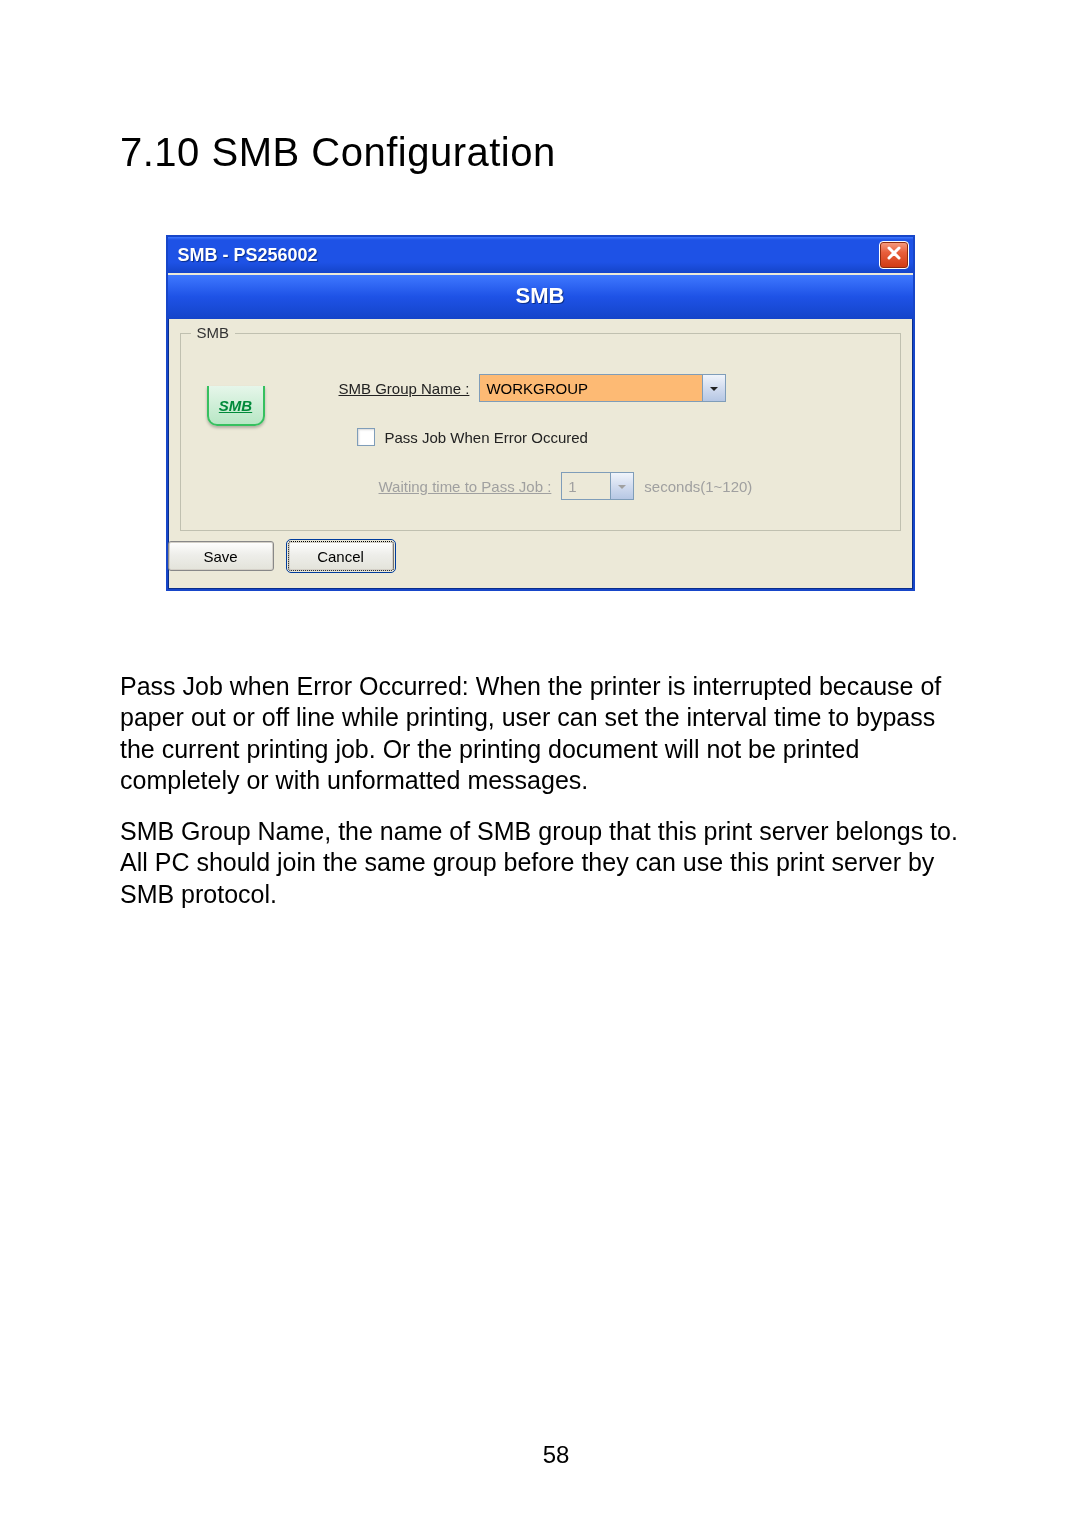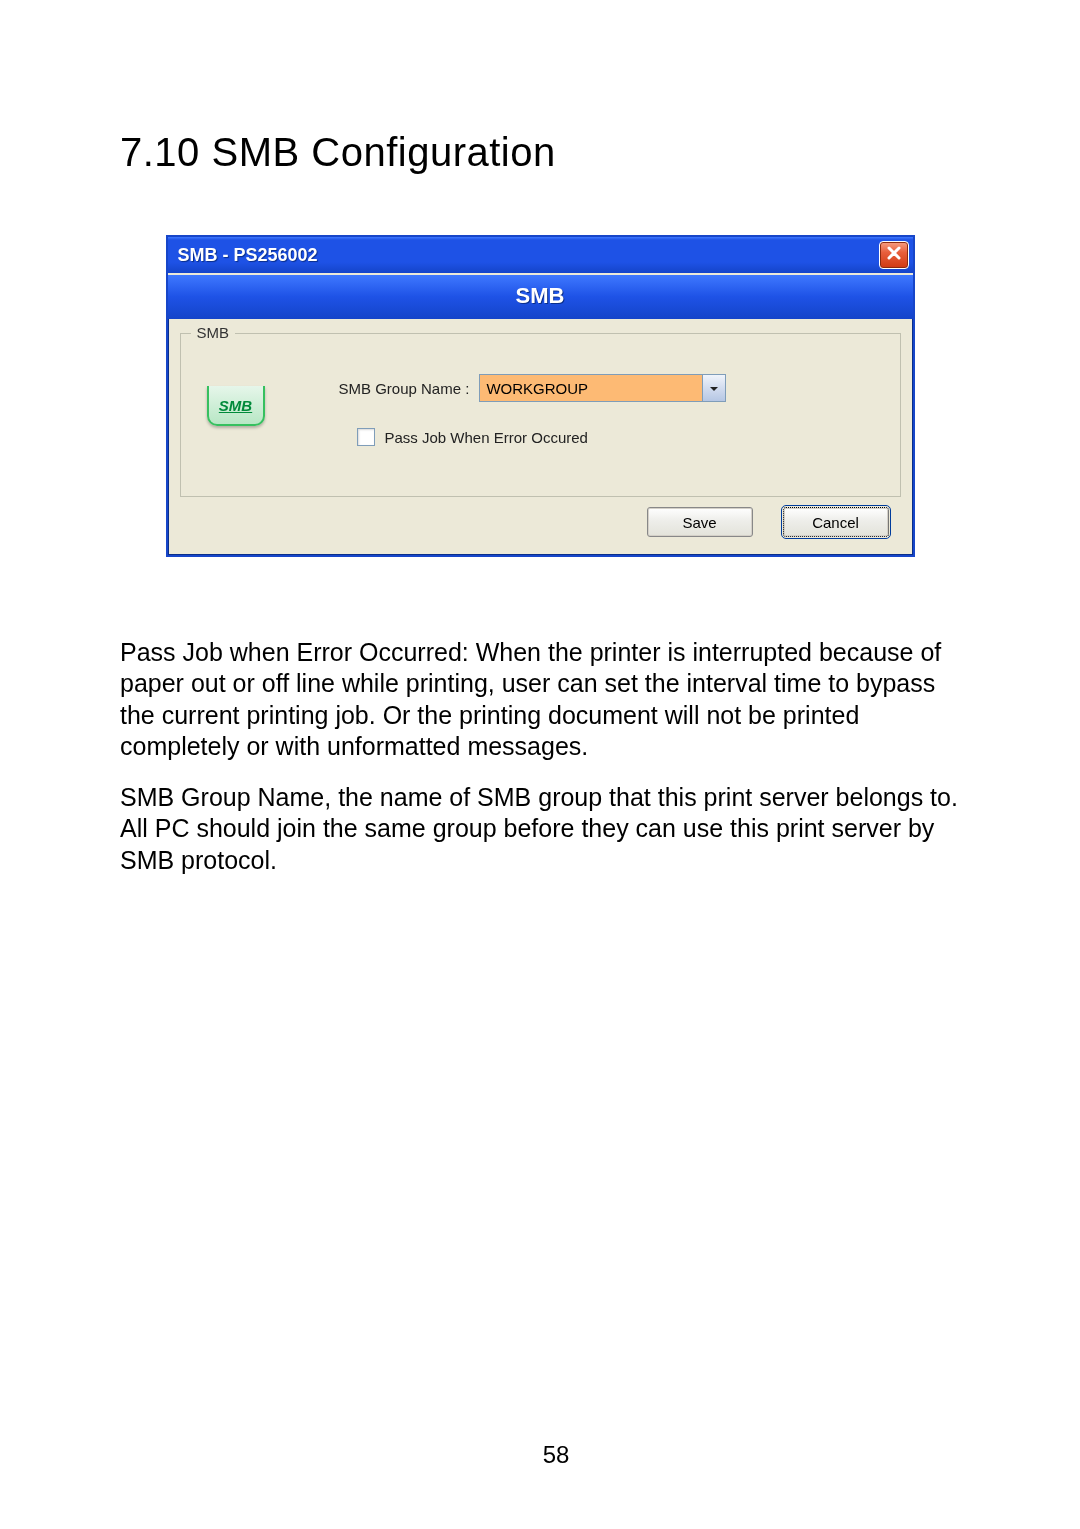--- a/index.html
+++ b/index.html
@@ -117,21 +117,21 @@
 
   .form-row {
     display: flex;
     align-items: center;
     margin-left: 140px;
     margin-bottom: 26px;
     font-size: 15px;
     color: #222;
   }
   .form-row.disabled { color: #a0a0a0; }
-  .field-label { margin-right: 10px; }
+  .field-label { margin-right: 10px; text-decoration: underline; }
 
   .combo {
     display: inline-flex;
     align-items: stretch;
     height: 26px;
     border: 1px solid #7f9db9;
     background: #ffffff;
   }
   .combo-input {
     border: none;
@@ -163,22 +163,22 @@
     border: 1px solid #7f9db9;
     background: #ffffff;
     margin-right: 10px;
     box-shadow: inset 1px 1px 2px rgba(0,0,0,0.15);
   }
 
   .suffix { margin-left: 10px; }
 
   .button-row {
     display: flex;
-    justify-content: flex-end;
-    gap: 30px;
+    justify-content: flex-start;
+    gap: 14px;
     padding: 0 24px 18px 0;
   }
   .win-btn {
     min-width: 104px;
     height: 28px;
     border: 1px solid #888;
     background: linear-gradient(to bottom, #ffffff 0%, #eeeeea 45%, #e3e3da 100%);
     font-size: 15px;
     font-family: Arial, sans-serif;
     border-radius: 3px;
@@ -250,20 +250,34 @@
             </span>
           </div>
         </div>
       </div>
 
       <div class="form-row" style="margin-left:158px;">
         <div class="checkbox"></div>
         <span>Pass Job When Error Occured</span>
       </div>
 
+      <div class="form-row disabled" style="margin-left:180px; margin-bottom:6px;">
+        <span class="field-label">Waiting time to Pass Job :</span>
+        <div class="combo small disabled">
+          <input class="combo-input" disabled="" value="1" style="">
+          <div class="combo-button">
+            <span>
+              <svg viewBox="0 0 10 10">
+                  <path d="M1 3 L5 7 L9 3 Z" fill="#a0a0a0"></path>
+                </svg>
+            </span>
+          </div>
+        </div>
+        <span class="suffix">seconds(1~120)</span>
+      </div>
     </div>
 
     <div class="button-row">
       <div class="win-btn">Save</div>
       <div class="win-btn focused">Cancel</div>
     </div>
 
   </div>
 
   <p class="body-text">Pass Job when Error Occurred: When the printer is interrupted because of paper out or off line while printing, user can set the interval time to bypass the current printing job. Or the printing document will not be printed completely or with unformatted messages.</p>

